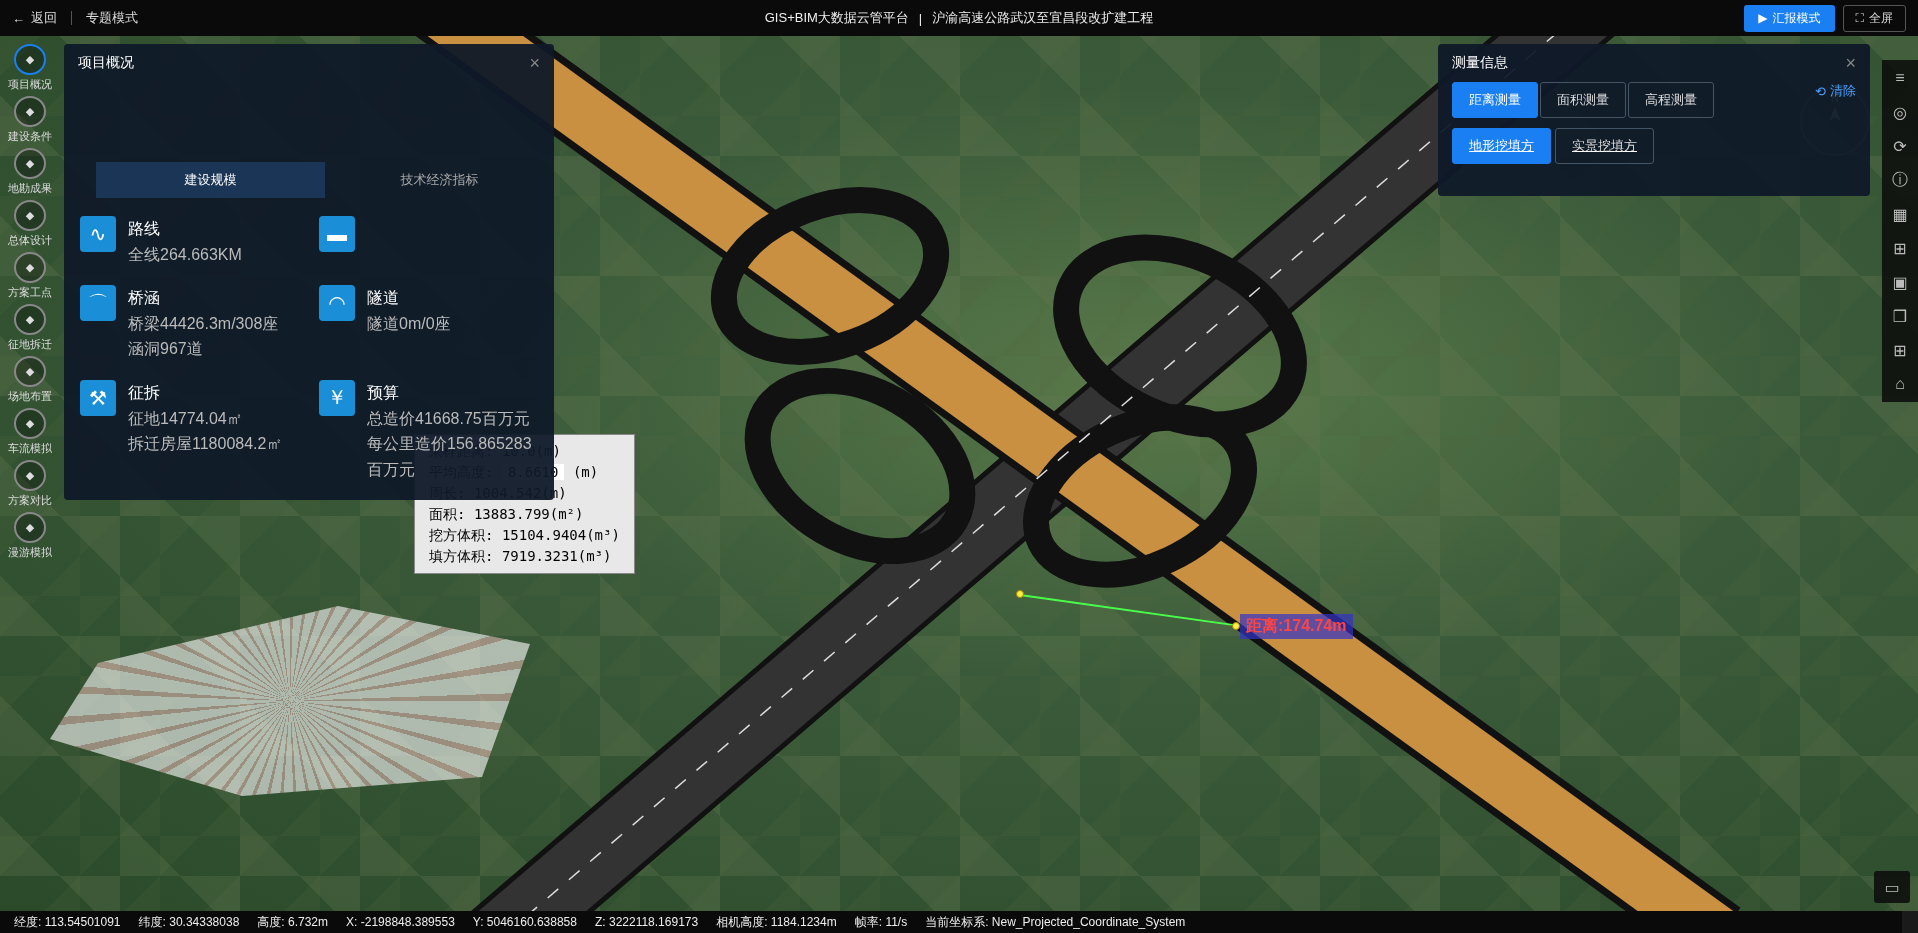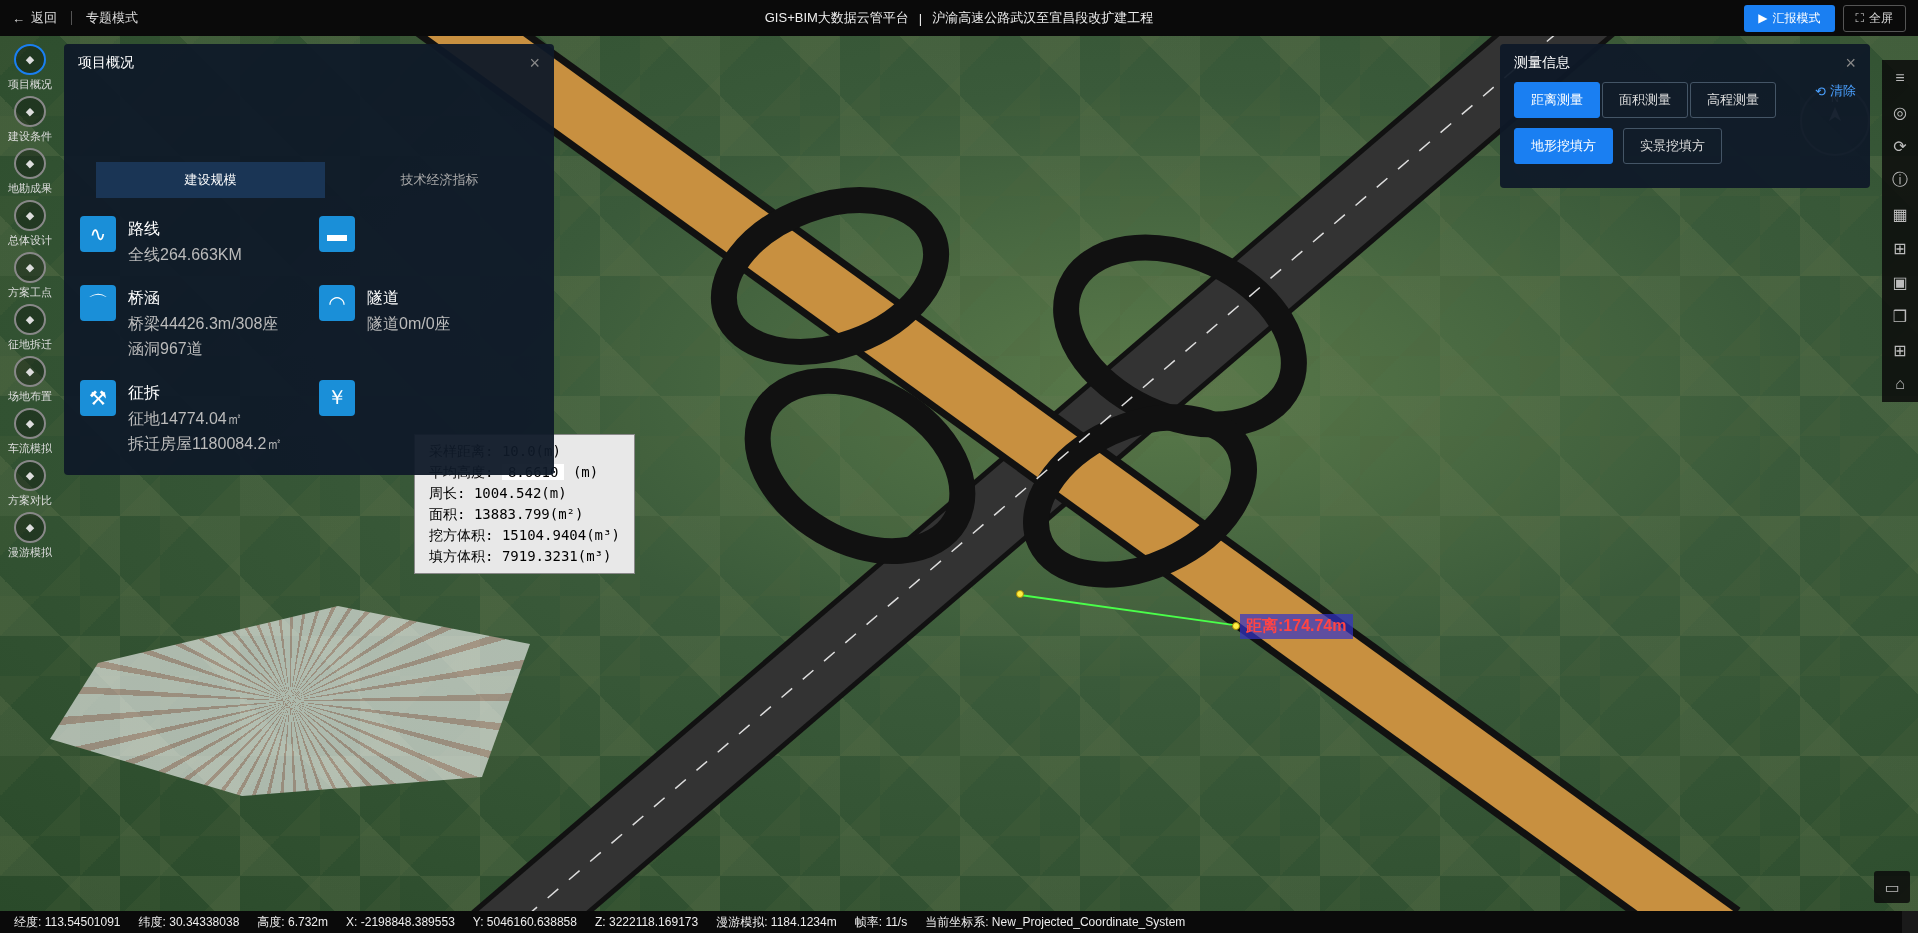--- a/index.html
+++ b/index.html
@@ -105,29 +105,29 @@
     .stat { display: flex; gap: 12px; }
     .stat-icon {
       width: 36px; height: 36px; background: #1a8fd8; border-radius: 4px;
       display: flex; align-items: center; justify-content: center;
       flex-shrink: 0; font-size: 20px;
     }
     .stat-content { font-size: 16px; line-height: 1.6; }
     .stat-title { color: #fff; font-weight: 500; }
     .stat-line { color: #bbb; }
     
-    .measure-panel { right: 48px; top: 44px; width: 370px; padding-bottom: 24px; }
+    .measure-panel { right: 48px; top: 44px; width: 432px; padding-bottom: 32px; }
     .measure-controls { padding: 0 14px; display: flex; flex-wrap: wrap; gap: 2px; align-items: flex-start; }
     .m-btn {
       padding: 8px 16px; border-radius: 3px; font-size: 13px; cursor: pointer;
       border: 1px solid #445566; background: transparent; color: #ddd;
     }
     .m-btn.active { background: #1a7ff2; border-color: #1a7ff2; color: #fff; }
     .clear-link { margin-left: auto; color: #4aa0ff; font-size: 13px; display: flex; align-items: center; gap: 4px; cursor: pointer; }
-    .measure-row2 { padding: 10px 14px 0; display: flex; gap: 10px; }
+    .measure-row2 { padding: 10px 14px 0; display: flex; gap: 4px; text-decoration: underline; }
     
     .result-box {
       position: absolute; left: 414px; top: 434px; z-index: 55;
       background: #e8e8e8; color: #000; padding: 6px 14px;
       font-family: "SimSun", monospace; font-size: 14px; line-height: 1.5;
       border: 1px solid #888;
     }
     
     .distance-label {
       position: absolute; left: 1240px; top: 578px; z-index: 55;
@@ -327,20 +327,25 @@
       <div class="stat">
         <div class="stat-icon">⚒</div>
         <div class="stat-content">
           <div class="stat-title">征拆</div>
           <div class="stat-line">征地14774.04㎡</div>
           <div class="stat-line">拆迁房屋1180084.2㎡</div>
         </div>
       </div>
       <div class="stat">
         <div class="stat-icon">￥</div>
+        <div class="stat-content">
+          <div class="stat-title">预算</div>
+          <div class="stat-line">总造价41668.75百万元</div>
+          <div class="stat-line">每公里造价156.865283百万元</div>
+        </div>
       </div>
     </div>
 </div>
 
 <div class="panel measure-panel">
   <div class="panel-header">
     <span>测量信息</span>
     <span class="panel-close">×</span>
   </div>
   <div class="measure-controls" id="measure-row1">
@@ -371,16 +376,16 @@
   <span>▭</span>
 </div>
 
 <div class="status-bar">
   <span class="status-item"><span>经度:</span> <span>113.54501091</span></span>
   <span class="status-item"><span>纬度:</span> <span>30.34338038</span></span>
   <span class="status-item"><span>高度:</span> <span>6.732m</span></span>
   <span class="status-item"><span>X:</span> <span>-2198848.389553</span></span>
   <span class="status-item"><span>Y:</span> <span>5046160.638858</span></span>
   <span class="status-item"><span>Z:</span> <span>3222118.169173</span></span>
-  <span class="status-item"><span>漫游模拟:</span> <span>1184.1234m</span></span>
+  <span class="status-item"><span>相机高度:</span> <span>1184.1234m</span></span>
   <span class="status-item"><span>帧率:</span> <span>11/s</span></span>
   <span class="status-item"><span>当前坐标系:</span> <span>New_Projected_Coordinate_System</span></span>
 </div>
 
 </body></html>

